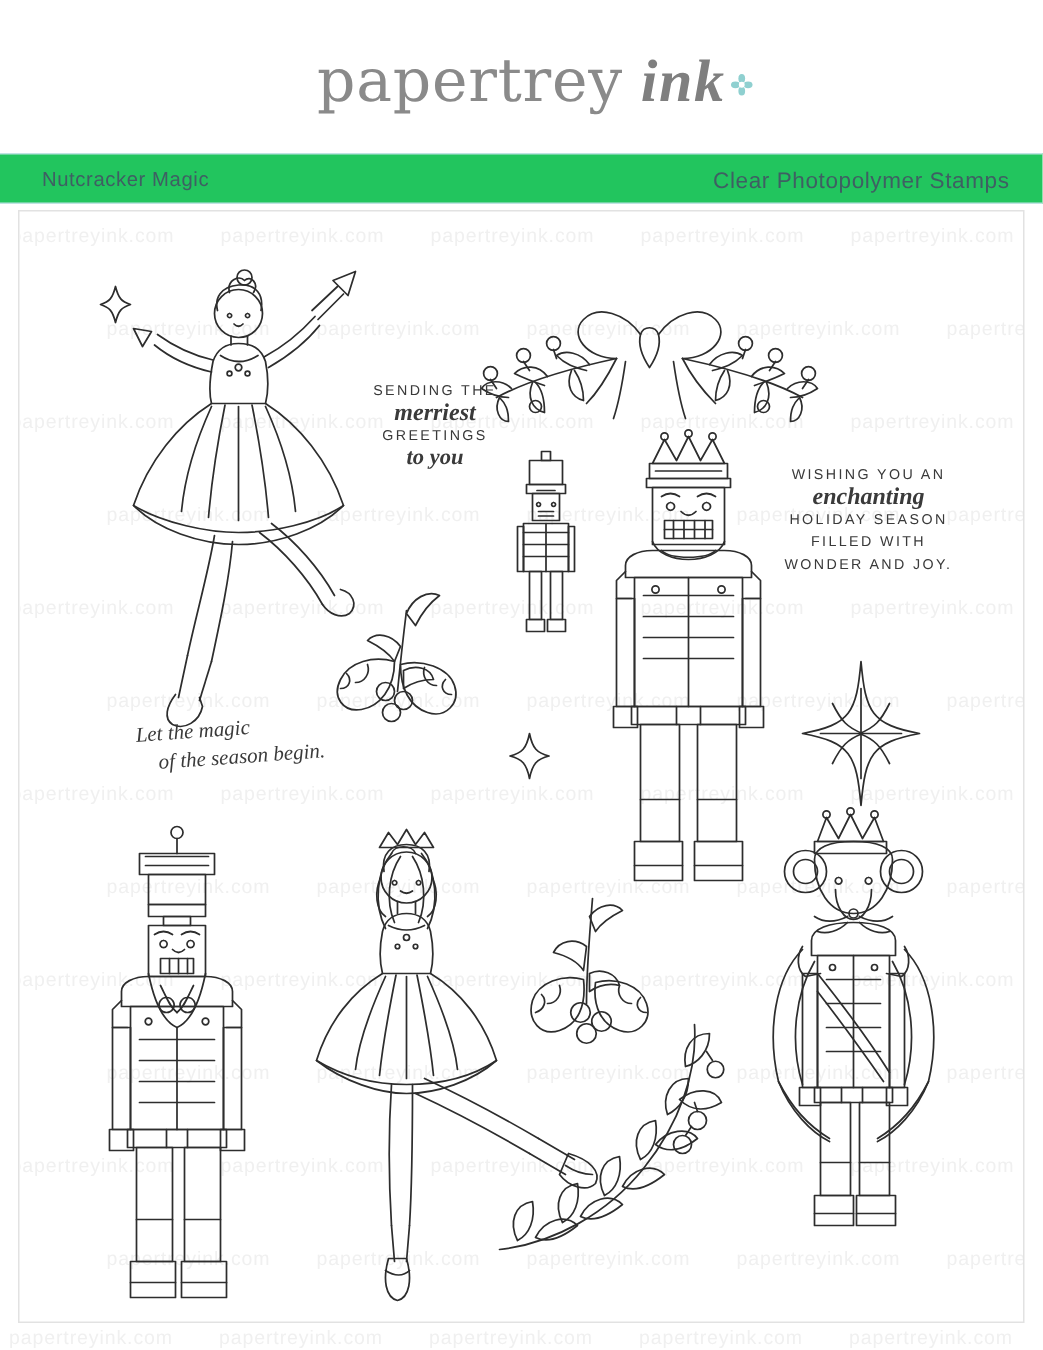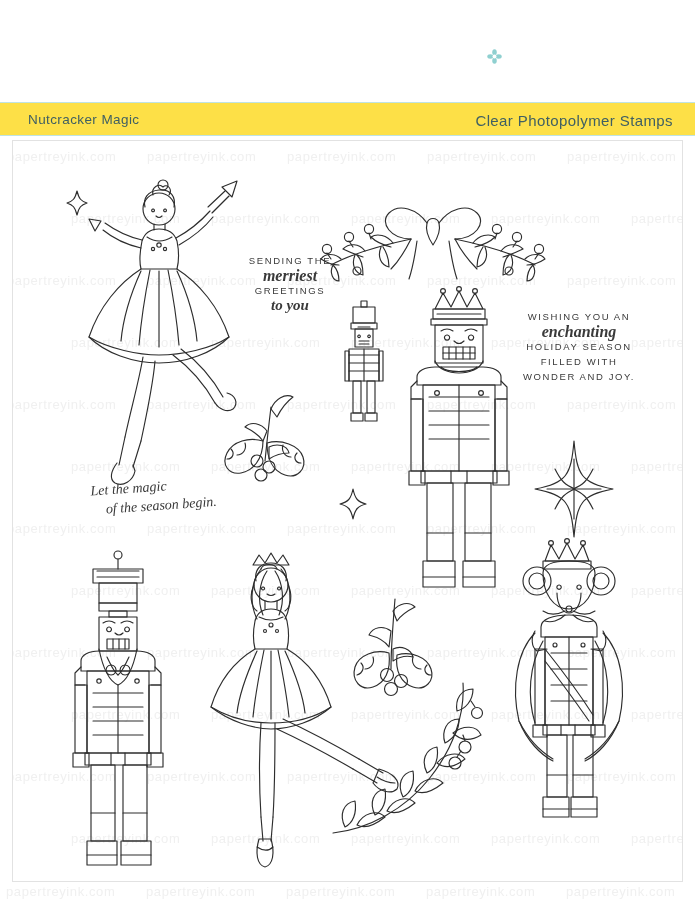--- a/index.html
+++ b/index.html
@@ -61,21 +61,21 @@
     height: 15px;
   }
 
   
   .titlebar {
     position: absolute;
     top: 102px;
     left: 0;
     width: 695px;
     height: 34px;
-    background: #fde047;
+    background: #22c55e;
     border-top: 1px solid #bfe3e3;
     border-bottom: 1px solid #bfe3e3;
     box-sizing: border-box;
     text-decoration: underline;
   }
   .titlebar .left {
     position: absolute;
     left: 28px;
     top: 9px;
     font-size: 13.5px;
@@ -163,20 +163,23 @@
     height: 16px;
     overflow: hidden;
   }
 </style>
 </head>
 <body>
 
 <div class="page">
 
   <div class="brand">
+    <div class="brand-text">
+      <span class="word1">papertrey</span><span class="word2">ink</span>
+    </div>
     <svg class="brand-flower" viewBox="0 0 20 20">
       <g fill="#8fd0d0">
         <ellipse cx="10" cy="4.4" rx="3" ry="4"></ellipse>
         <ellipse cx="10" cy="15.6" rx="3" ry="4"></ellipse>
         <ellipse cx="4.4" cy="10" rx="4" ry="3"></ellipse>
         <ellipse cx="15.6" cy="10" rx="4" ry="3"></ellipse>
       </g>
       <circle cx="10" cy="10" r="2.6" fill="#ffffff"></circle>
     </svg>
   </div>

